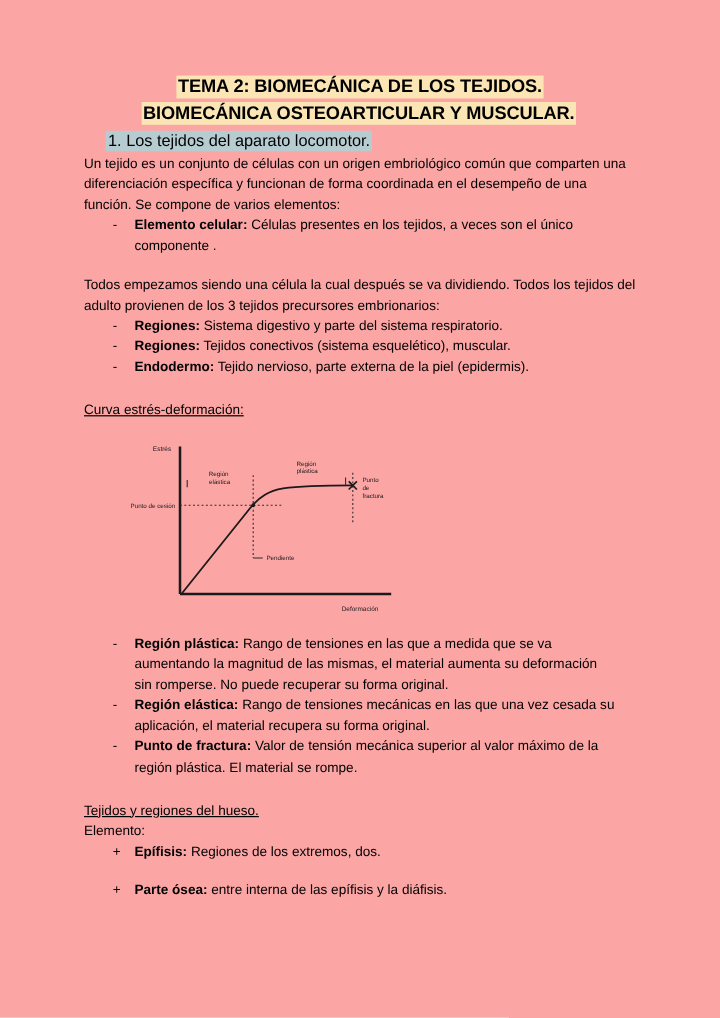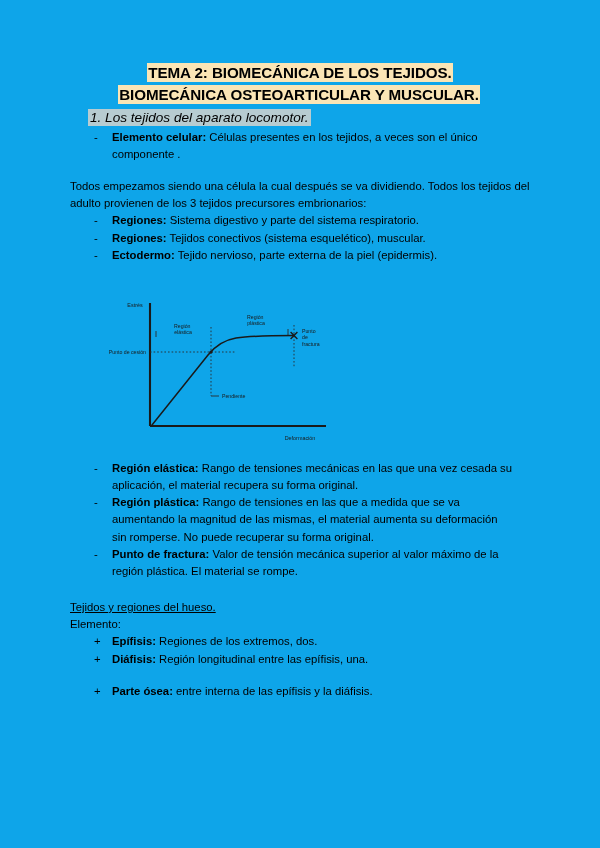--- a/index.html
+++ b/index.html
@@ -14,21 +14,21 @@
     position: relative;
     font-family: "Liberation Sans", sans-serif;
     color: #000000;
     overflow: hidden;
   }
   .page {
     position: absolute;
     left: 0; top: 0;
     width: 600px;
     height: 848px;
-    background: #0ea5e9;
+    background: #fca5a5;
     box-sizing: border-box;
     padding: 0;
   }
   .content {
     position: absolute;
     left: 70px;
     top: 62px;
     width: 460px;
   }
 
@@ -52,21 +52,20 @@
     margin-left: -2px;
   }
   .section-title {
     font-size: 13.6px;
     line-height: 1.45;
     margin: 3px 0 1px 18px;
   }
   .section-title .hl {
     background: #b7ccd1;
     padding: 1px 2px;
-    font-style: italic;
   }
 
   
   p.body {
     font-size: 11.3px;
     line-height: 1.52;
     margin: 0;
     text-align: left;
   }
   .gap-md { height: 15px; }
@@ -125,45 +124,47 @@
       <span class="hl">TEMA 2: BIOMECÁNICA DE LOS TEJIDOS.</span>
     </h1>
     <h1 class="doc-title title-line2">
       <span class="hl">BIOMECÁNICA OSTEOARTICULAR Y MUSCULAR.</span>
     </h1>
 
     <div class="section-title">
       <span class="hl">1. Los tejidos del aparato locomotor.</span>
     </div>
 
+    <p class="body">Un tejido es un conjunto de células con un origen embriológico común que comparten una diferenciación específica y funcionan de forma coordinada en el desempeño de una función. Se compone de varios elementos:</p>
 
     <ul class="dash-list">
       <li>
         <span class="bold">Elemento celular:</span><span> Células presentes en los tejidos, a veces son el único componente .</span>
       </li>
     </ul>
 
     <div class="gap-md"></div>
 
     <p class="body">Todos empezamos siendo una célula la cual después se va dividiendo. Todos los tejidos del adulto provienen de los 3 tejidos precursores embrionarios:</p>
 
     <ul class="dash-list">
       <li>
         <span class="bold">Regiones:</span><span> Sistema digestivo y parte del sistema respiratorio.</span>
       </li>
       <li>
         <span class="bold">Regiones:</span><span> Tejidos conectivos (sistema esquelético), muscular.</span>
       </li>
       <li>
-        <span class="bold">Ectodermo:</span><span> Tejido nervioso, parte externa de la piel (epidermis).</span>
+        <span class="bold">Endodermo:</span><span> Tejido nervioso, parte externa de la piel (epidermis).</span>
       </li>
     </ul>
 
     <div class="gap-lg"></div>
 
+    <p class="underline-head">Curva estrés-deformación:</p>
 
     <div class="chart-wrap">
       <svg width="260" height="150" viewBox="0 0 260 150" xmlns="http://www.w3.org/2000/svg">
 
         <line x1="62" y1="8" x2="62" y2="131" stroke="#1a1a1a" stroke-width="2.1"></line>
         <line x1="62" y1="131" x2="238" y2="131" stroke="#1a1a1a" stroke-width="2.1"></line>
 
         <line x1="62" y1="57" x2="148" y2="57" stroke="#2b2b2b" stroke-width="0.9" stroke-dasharray="1.6,2.0"></line>
         <line x1="123" y1="32" x2="123" y2="101" stroke="#2b2b2b" stroke-width="0.9" stroke-dasharray="1.6,2.0"></line>
         <line x1="206" y1="30" x2="206" y2="72" stroke="#2b2b2b" stroke-width="0.9" stroke-dasharray="1.6,2.0"></line>
@@ -204,42 +205,39 @@
         </text>
 
         <text x="134" y="103" font-family="Liberation Sans, sans-serif" font-size="5.2" fill="#1a1a1a" text-anchor="start">Pendiente</text>
       </svg>
     </div>
 
     <div class="gap-md"></div>
 
     <ul class="dash-list">
       <li>
+        <span class="bold">Región plástica:</span><span> Rango de tensiones en las que a medida que se va aumentando la magnitud de las mismas, el material aumenta su deformación sin romperse. No puede recuperar su forma original.</span>
+      </li>
+      <li>
         <span class="bold">Región elástica:</span><span> Rango de tensiones mecánicas en las que una vez cesada su aplicación, el material recupera su forma original.</span>
-      </li>
-      <li>
-        <span class="bold">Región plástica:</span><span> Rango de tensiones en las que a medida que se va aumentando la magnitud de las mismas, el material aumenta su deformación sin romperse. No puede recuperar su forma original.</span>
       </li>
       <li>
         <span class="bold">Punto de fractura:</span><span> Valor de tensión mecánica superior al valor máximo de la región plástica. El material se rompe.</span>
       </li>
     </ul>
 
     <div class="gap-lg"></div>
 
     <p class="underline-head">Tejidos y regiones del hueso.</p>
     <p class="body">Elemento:</p>
 
     <ul class="plus-list">
       <li>
         <span class="bold">Epífisis:</span><span> Regiones de los extremos, dos.</span>
       </li>
-      <li>
-        <span class="bold">Diáfisis:</span><span> Región longitudinal entre las epífisis, una.</span>
-      </li>
     </ul>
 
     <div class="gap-md"></div>
 
 
     <ul class="plus-list">
       <li>
         <span class="bold">Parte ósea:</span><span> entre interna de las epífisis y la diáfisis.</span>
       </li>
     </ul>

